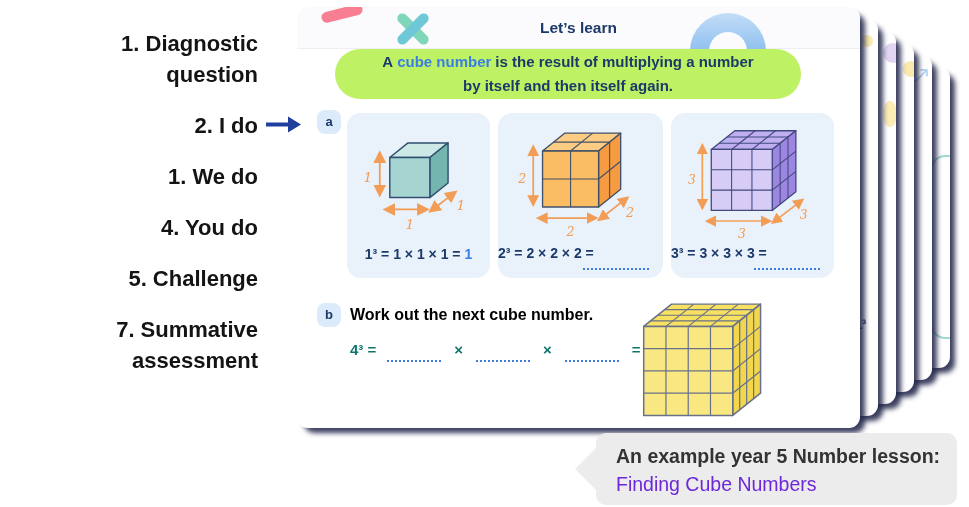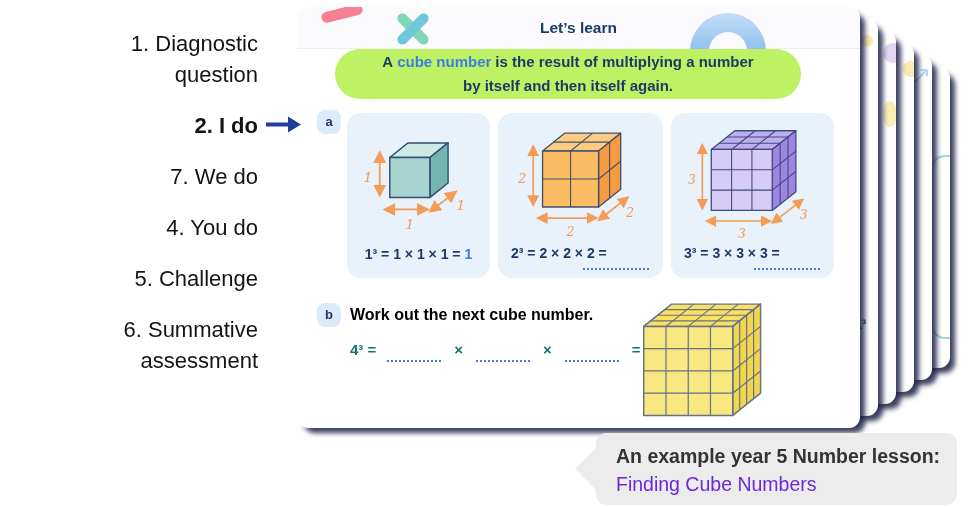--- a/index.html
+++ b/index.html
@@ -9,21 +9,21 @@
     font-family:"Liberation Sans",sans-serif;
   }
   .stage{position:absolute;inset:0;}
 
   
   .steps{
     position:absolute;left:93px;top:28px;width:165px;
     margin:0;padding:0;list-style:none;text-align:right;
     font-size:22px;line-height:31px;color:#141414;z-index:15;
   }
-  .steps li{position:relative;margin-bottom:20px;}
+  .steps li{position:relative;margin-bottom:20px;font-weight:bold;}
   .steps li.current{font-weight:700;}
   .nav-arrow{position:absolute;right:-44px;top:5px;width:37px;height:19px;}
 
   
   .card{
     position:absolute;background:#ffffff;border-radius:11px;
     box-shadow:6px 6px 5px -1px rgba(34,39,74,0.88);
     overflow:hidden;
   }
   .main-card{left:297px;top:7px;width:563px;height:421px;z-index:10;}
@@ -95,21 +95,21 @@
     background:#e9f1fb;border-radius:14px;height:165px;
     display:flex;flex-direction:column;align-items:center;
     padding:6px 0 8px 0;box-sizing:border-box;
   }
   .panel.p1{width:143px;}
   .panel.p2{width:165px;}
   .panel.p3{width:163px;}
   .cube-holder{flex:1;display:flex;align-items:center;justify-content:center;width:100%;}
   .formula{color:#1c3a69;font-weight:700;font-size:14px;width:100%;box-sizing:border-box;}
   .formula.centered{text-align:center;}
-  .formula.left{text-align:left;padding-left:13px;}
+  .formula.left{text-align:left;}
   .formula .ans{color:#3b7de4;}
   .panel-dotted{
     width:66px;border-bottom:2.5px dotted #3d7ce2;height:4px;
     margin:3px 14px 0 auto;
   }
   .panel.p1 .formula{margin-bottom:8px;}
 
   .prompt-b{
     position:absolute;left:53px;top:299px;color:#000000;font-weight:700;font-size:16px;
   }
@@ -144,24 +144,24 @@
 
   <ul class="steps">
     <li><span>1. Diagnostic question</span></li>
     <li class="current">
       <span>2. I do</span>
       <svg class="nav-arrow" viewBox="0 0 37 19">
         <line x1="1" y1="9.5" x2="25" y2="9.5" stroke="#1e3f9c" stroke-width="4"></line>
         <polygon points="23,1.5 36,9.5 23,17.5" fill="#1e3f9c"></polygon>
       </svg>
     </li>
-    <li><span>7. We do</span></li>
+    <li><span>1. We do</span></li>
     <li><span>4. You do</span></li>
     <li><span>5. Challenge</span></li>
-    <li><span>6. Summative assessment</span></li>
+    <li><span>7. Summative assessment</span></li>
   </ul>
 
   <div class="card b5">
     <span class="teal-rect"></span>
   </div>
   <div class="card b4">
     <span class="mini-arrow">↗</span>
   </div>
   <div class="card b3">
     <span class="dot"></span>

